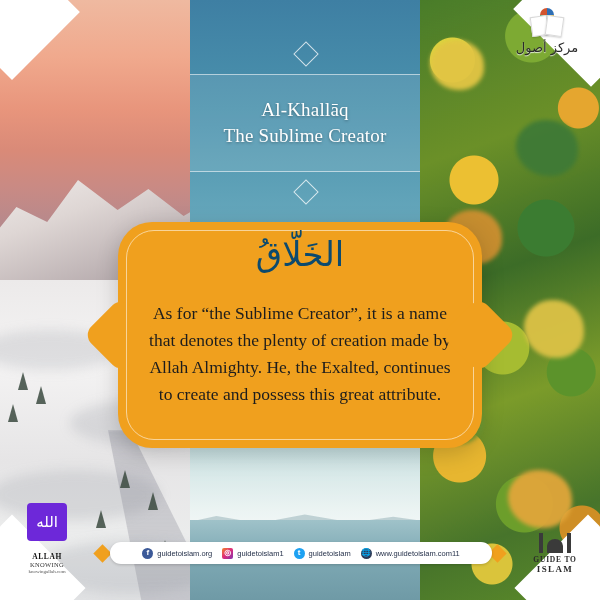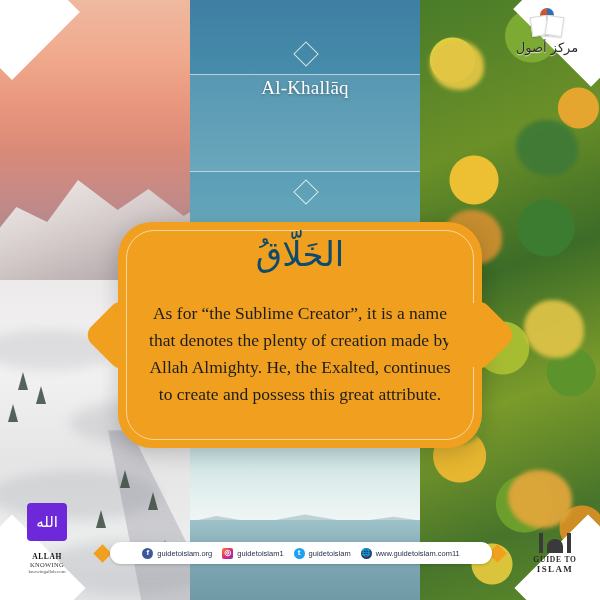--- a/index.html
+++ b/index.html
@@ -142,21 +142,21 @@
     transform: rotate(45deg);
   }
 
   
   .title-band {
     position: absolute;
     left: 190px; top: 74px; width: 230px; height: 96px;
     background: rgba(255,255,255,.10);
     border-top: 1px solid rgba(255,255,255,.55);
     border-bottom: 1px solid rgba(255,255,255,.55);
-    display: flex; align-items: flex-start; justify-content: center;
+    display: flex; align-items: center; justify-content: center;
     text-align: center;
   }
   .title-band .title-text {
     color: #ffffff;
     font-size: 19px;
     line-height: 1.38;
     letter-spacing: .2px;
     text-shadow: 0 1px 3px rgba(0,0,0,.35);
   }
   .title-band .title-text .l2 { display: block; }
@@ -364,20 +364,21 @@
     <div class="forest-blob" style="left:8px; top:392px; width:56px; height:52px; background:#6f9c34;"></div>
     <div class="forest-blob" style="left:88px; top:470px; width:64px; height:58px; background:#e0a63a;"></div>
     <div class="white-corner corner-tr"></div>
     <div class="white-corner corner-br"></div>
   </div>
 
   <div class="diamond-mark dm-top"></div>
   <div class="title-band">
     <div class="title-text">
       <span>Al-Khallāq</span>
+      <span class="l2">The Sublime Creator</span>
     </div>
   </div>
   <div class="diamond-mark dm-bot"></div>
 
   <div class="badge">
     <div class="badge-inner"></div>
     <div class="arabic-name">الخَلّاقُ</div>
     <div class="badge-body">As for “the Sublime Creator”, it is a name that denotes the plenty of creation made by Allah Almighty. He, the Exalted, continues to create and possess this great attribute.</div>
   </div>
 

